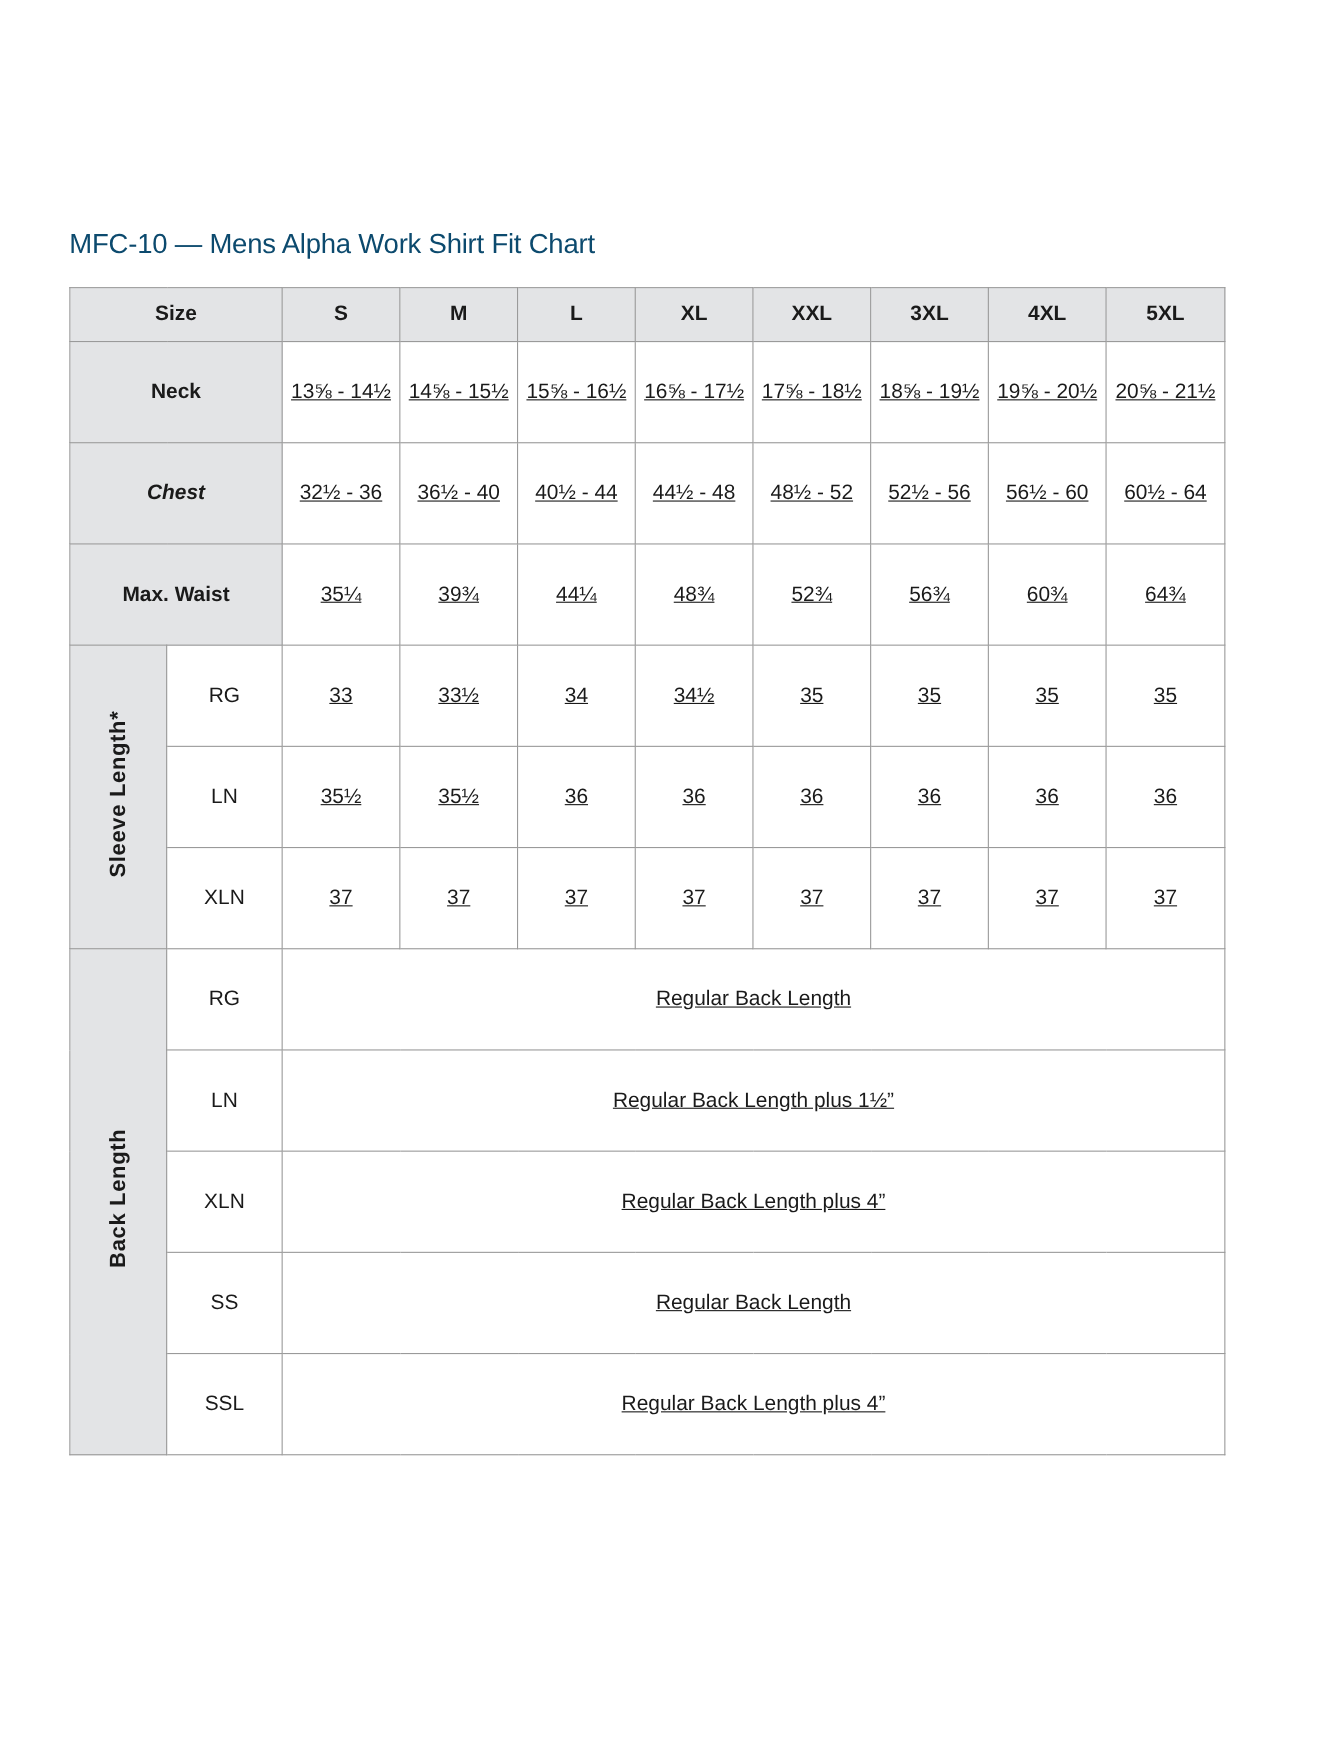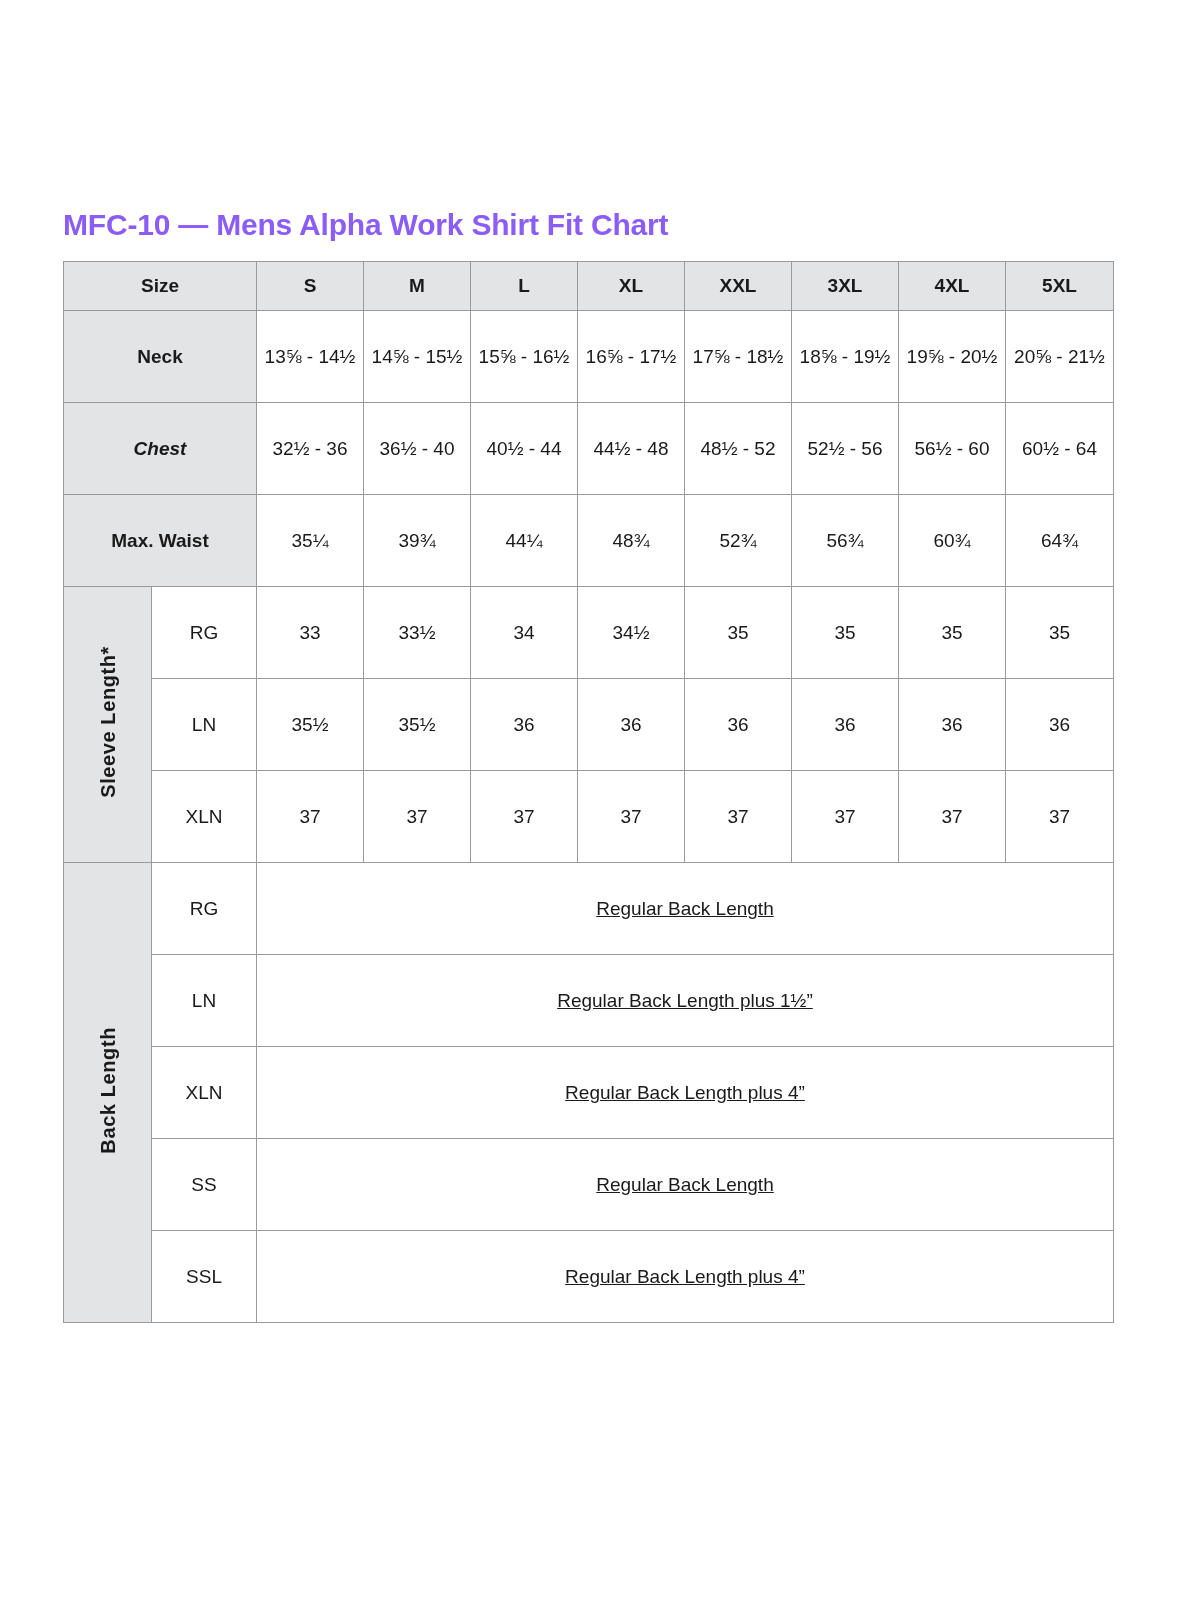--- a/index.html
+++ b/index.html
@@ -21,24 +21,24 @@
     left: 0; top: 0;
     width: 1200px;
     height: 1600px;
     background: #fff;
   }
 
   .doc-title {
     position: absolute;
     left: 63px;
     top: 208px;
-    font-size: 30px;
-    font-weight: bold;
+    font-size: 25px;
+    font-weight: normal;
     letter-spacing: -0.2px;
-    color: #8b5cf6;
+    color: #0c4a6e;
     white-space: nowrap;
   }
 
   table.fit-chart {
     position: absolute;
     left: 63px;
     top: 261px;
     width: 1050px;
     border-collapse: collapse;
     table-layout: fixed;
@@ -82,21 +82,21 @@
     white-space: nowrap;
     display: inline-block;
     line-height: 1;
   }
 
   .sub {
     font-size: 19px;
     width: 105px;
   }
 
-  .v { height: 91px; }
+  .v { height: 91px; text-decoration: underline; }
   .r-neck  { height: 91px; }
   .r-chest { height: 91px; font-style: italic; }
   .r-waist { height: 91px; }
   .r-slv   { height: 91px; }
   .r-back  { height: 91px; }
 
   .wide {
     font-size: 19px;
     text-decoration: underline;
   }

